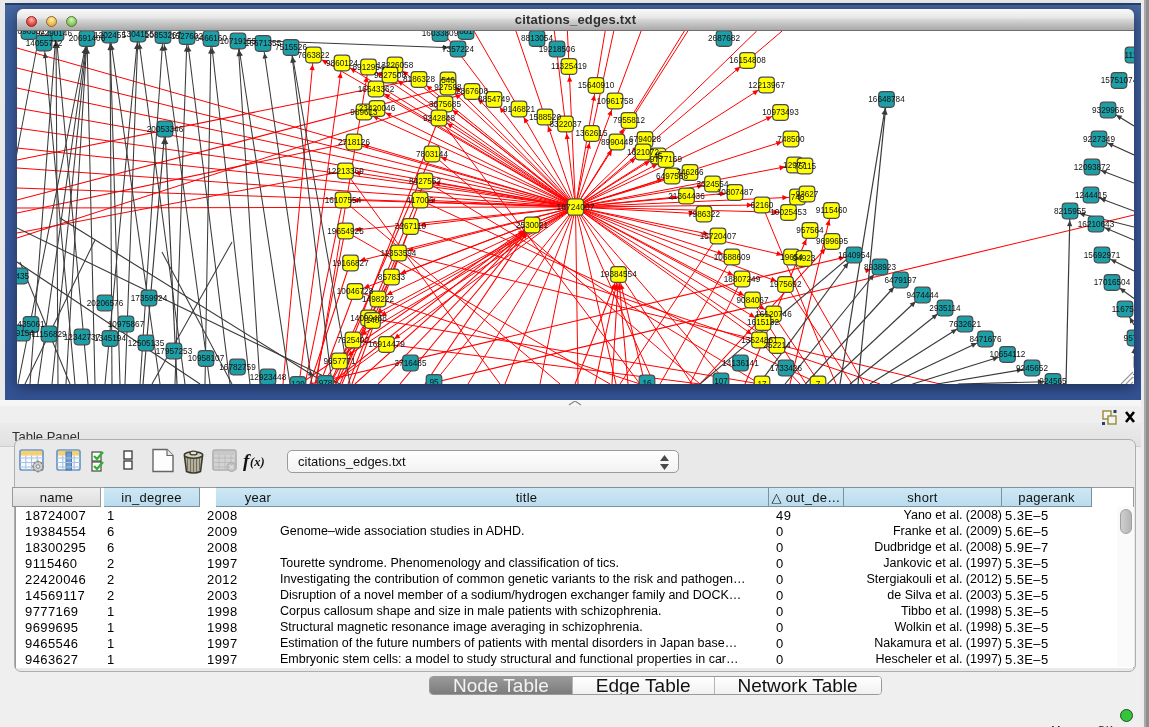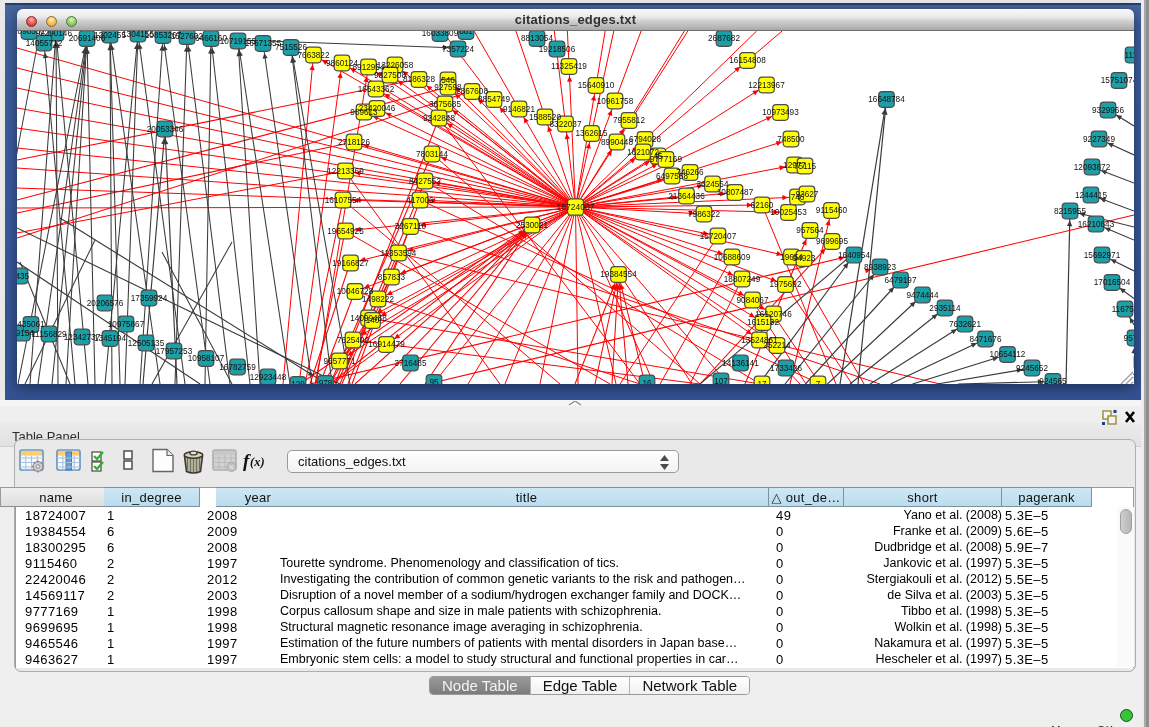--- a/index.html
+++ b/index.html
@@ -20,30 +20,30 @@
 
 #panel{left:0;top:401px;width:1149px;height:326px;background:#efefef}
 #phead{left:0;top:22px;width:1143px;height:24px;background:linear-gradient(#ebebeb,#e1e1e1);border-bottom:1px solid #cfcfcf}
 #phead span{position:absolute;left:12px;top:6px;font-size:13px;color:#2e2e2e}
 #inner{left:14px;top:38px;width:1122px;height:233px;background:#e9e9e9;border:1px solid #aeaeae;border-radius:7px}
 #combo{left:287px;top:49px;width:392px;height:23px;background:linear-gradient(#ffffff,#f2f2f2);border:1px solid #9b9b9b;border-radius:5px}
 #combo span{position:absolute;left:10px;top:3px;font-size:13px;color:#111}
 
 #tbl{left:15px;top:86px;width:1119px;height:181px;background:#fff;border:1px solid #9a9a9a;border-bottom:none}
 .hd{position:absolute;top:86px;height:20px;background:linear-gradient(#cfe7f4,#b9dcee);border:1px solid #7d929f;border-left:none;font-size:13px;letter-spacing:.3px;color:#111;text-align:center;line-height:19px}
-.hd1{left:0;width:112px;background:linear-gradient(#efefef,#dedede);border-left:1px solid #9a9a9a;border-right:1px solid #9a9a9a;border-top:1px solid #9a9a9a;border-bottom:1px solid #8e8e8e}
+.hd1{left:12px;width:89px;background:linear-gradient(#efefef,#dedede);border-left:1px solid #9a9a9a;border-right:1px solid #9a9a9a;border-top:1px solid #9a9a9a;border-bottom:1px solid #8e8e8e}
 .trow{position:absolute;left:15px;width:1100px;height:16px;font-size:13px;letter-spacing:.4px;color:#000;white-space:nowrap}
 .trow span{position:absolute;top:1px}
 .c1{left:10px} .c2{left:92px} .c3{left:192px} .c4{left:265px;width:497px;overflow:hidden;font-size:12.5px;letter-spacing:0} .c5{left:761px}
 .c6{left:829px;width:158px;text-align:right;font-size:12.5px;letter-spacing:0} .c7{left:990px}
 #vsb{left:1117px;top:106px;width:17px;height:160px;background:#fafafa}
 #vsbt{left:1120px;top:108px;width:12px;height:25px;background:linear-gradient(90deg,#cfcfcf,#b5b5b5);border:1px solid #a0a0a0;border-radius:6px}
 
 #tabs{left:429px;top:275px;height:19px;border:1px solid #9a9a9a;border-radius:4px;overflow:hidden;display:flex}
-.tab{height:19px;font-size:15px;line-height:18px;padding:0 12px;background:linear-gradient(#ffffff,#efefef);color:#111}
+.tab{height:19px;font-size:19px;line-height:18px;padding:0 23px;background:linear-gradient(#ffffff,#efefef);color:#111}
 .tabsel{background:linear-gradient(#9a9a9a,#787878);color:#f4f4f4}
 .tsep{width:1px;background:#b5b5b5}
 #mem{right:36px;top:323px;font-size:11px;color:#111}
 #memdot{left:1120px;top:308px;width:13px;height:13px;border-radius:50%;background:#35c538;border:1.5px solid #1d4d1f}
 
 #rstrip{left:1141px;top:0;width:8px;height:727px;background:linear-gradient(90deg,#ececec 0 3px,#a9a9a9 3px 5px,#8e8e8e 5px)}
 </style></head><body>
 <div id="desk" class="abs">
   <div id="blue" class="abs"></div>
   <div id="win" class="abs">
@@ -809,20 +809,21 @@
       <span class="c2">1</span>
       <span class="c3">2008</span>
       <span class="c5">49</span>
       <span class="c6">Yano et al. (2008)</span>
       <span class="c7">5.3E–5</span>
     </div>
     <div class="trow" style="top:122px">
       <span class="c1">19384554</span>
       <span class="c2">6</span>
       <span class="c3">2009</span>
+      <span class="c4">Genome–wide association studies in ADHD.</span>
       <span class="c5">0</span>
       <span class="c6">Franke et al. (2009)</span>
       <span class="c7">5.6E–5</span>
     </div>
     <div class="trow" style="top:138px">
       <span class="c1">18300295</span>
       <span class="c2">6</span>
       <span class="c3">2008</span>
       <span class="c5">0</span>
       <span class="c6">Dudbridge et al. (2008)</span>

